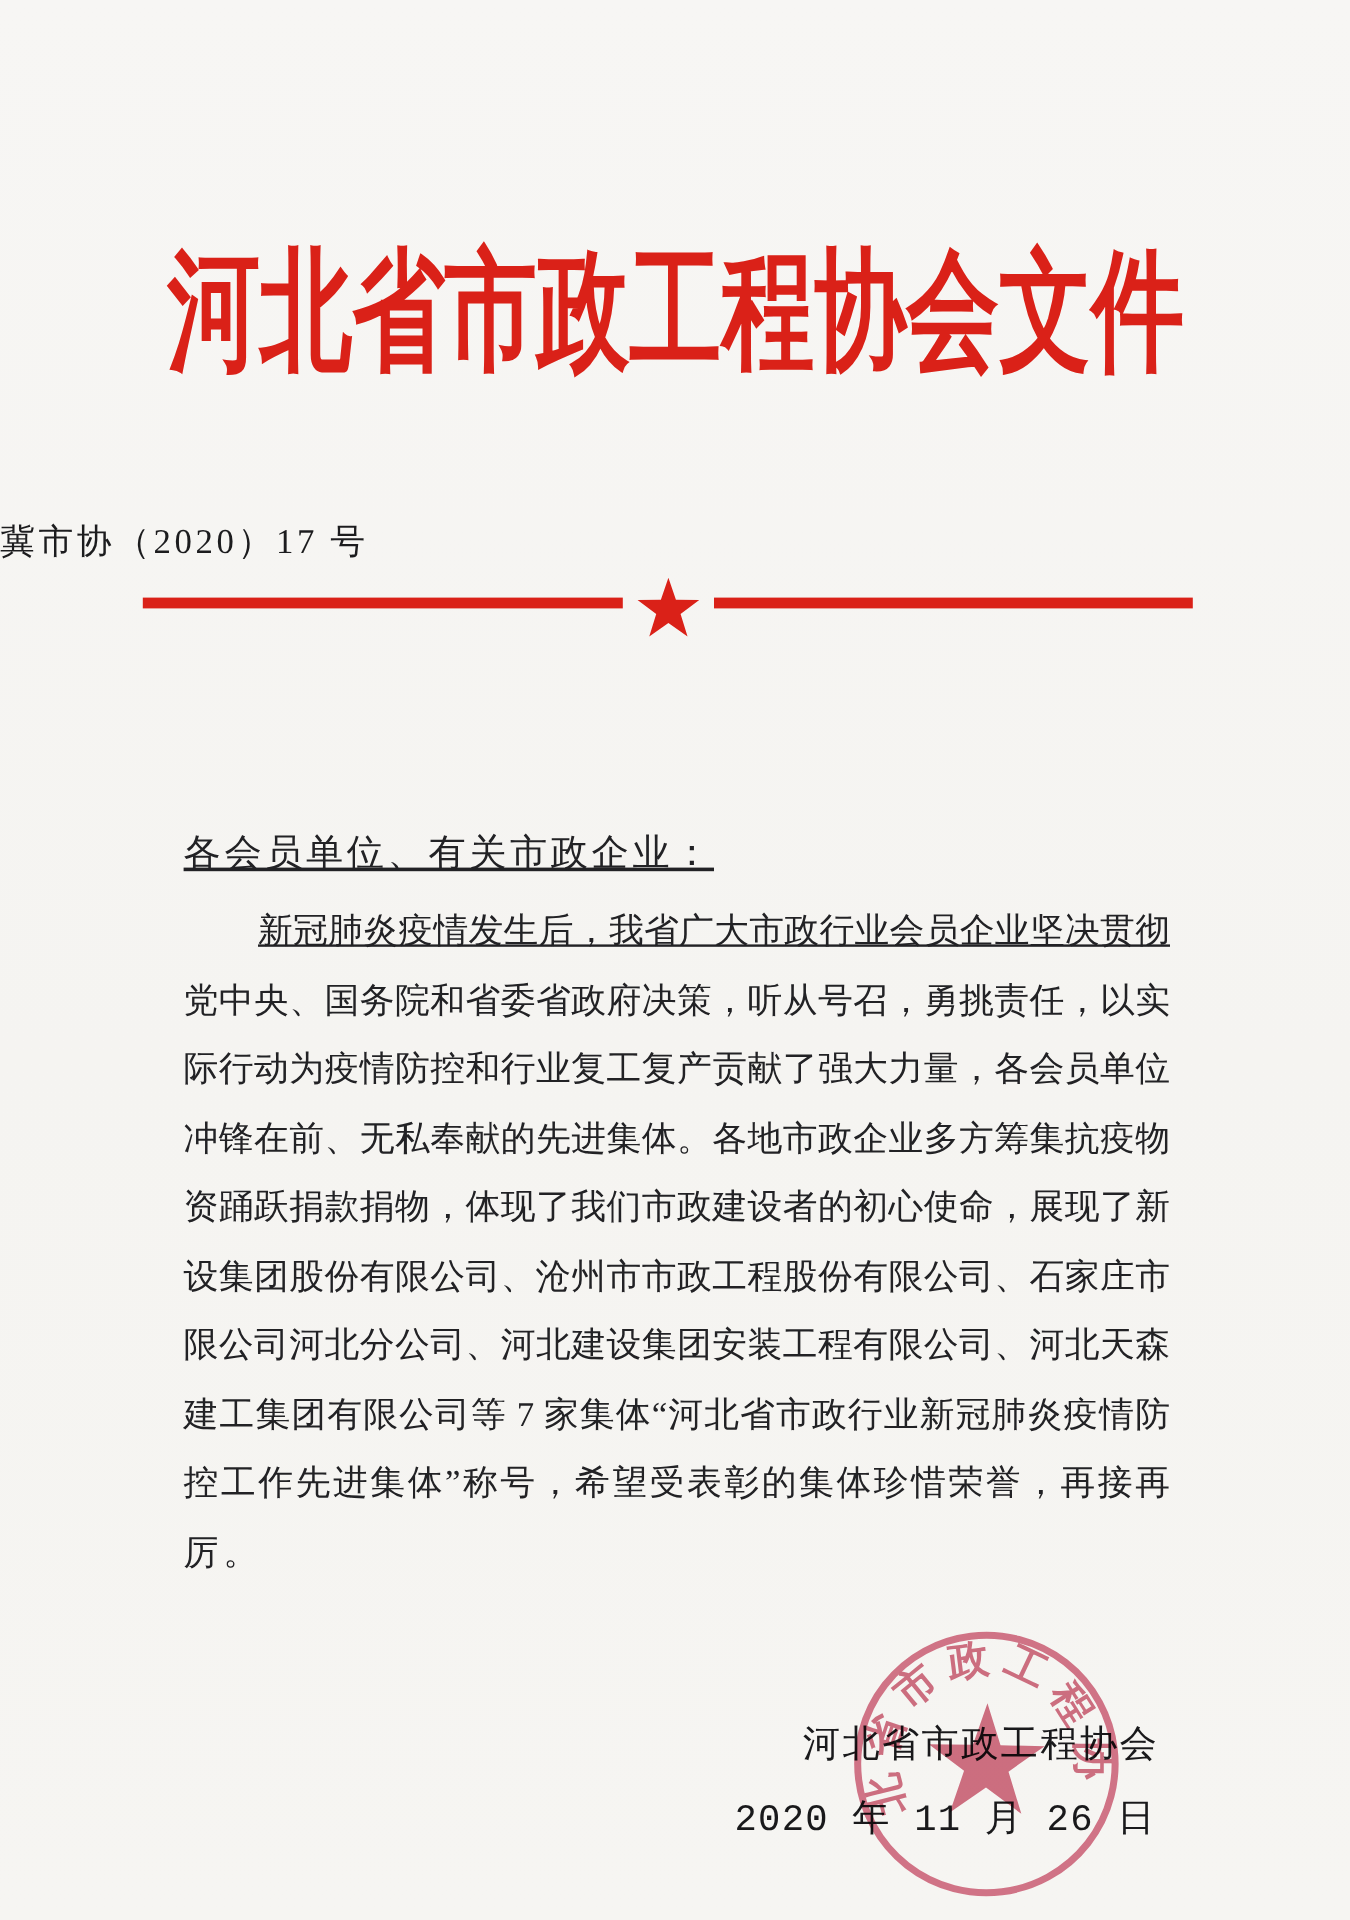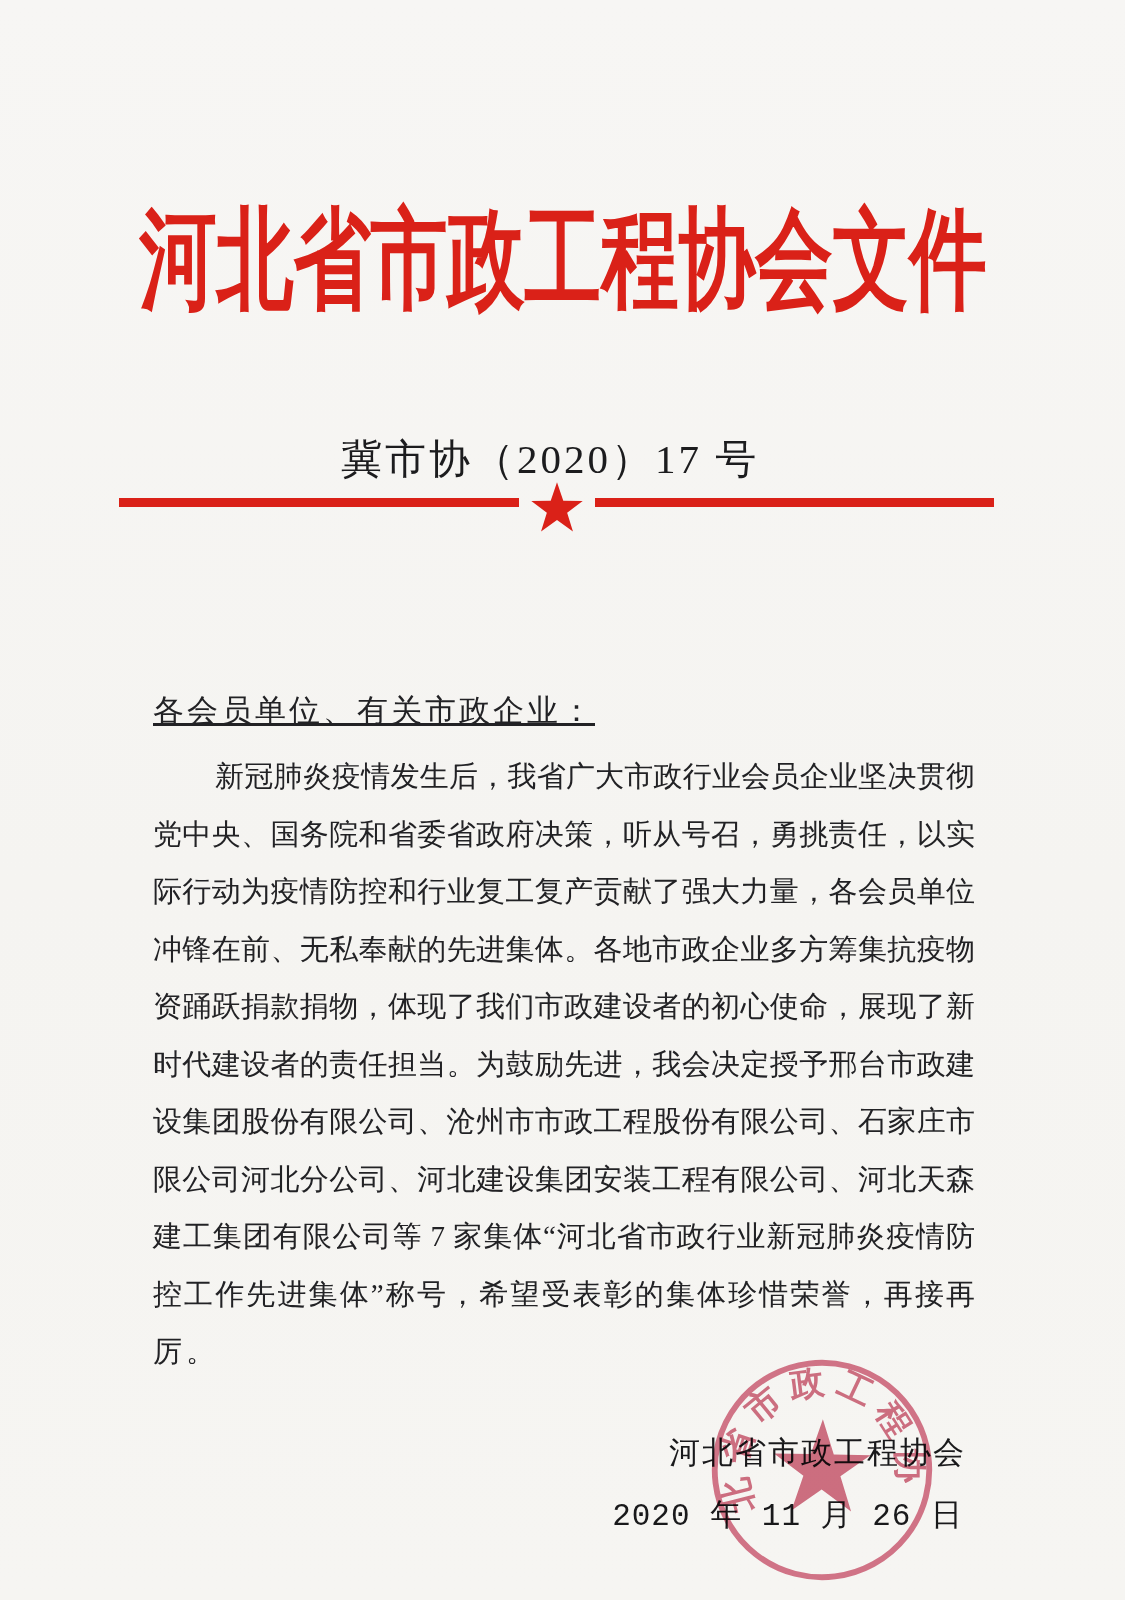--- a/index.html
+++ b/index.html
@@ -30,22 +30,22 @@
     color: #da2118;
     white-space: nowrap;
     transform: scaleX(0.70);
     transform-origin: center;
     letter-spacing: 0px;
   }
   
   .doc-number {
     position: absolute; top: 432px; left: 0;
     width: 1100px;
-    text-align: center;
-    font-size: 41px;
+    text-align: left;
+    font-size: 29px;
     color: #1c1c1e;
     letter-spacing: 3px;
   }
   
   .divider {
     position: absolute; top: 472px; left: 119px;
     width: 875px; height: 60px;
     display: flex; align-items: center;
   }
   .divider .line {
@@ -85,21 +85,21 @@
   .para-line {
     font-size: 29px;
     line-height: 57.5px;
     height: 57.5px;
     color: #222225;
     text-align: justify;
     text-align-last: justify;
     text-justify: inter-character;
     white-space: nowrap;
   }
-  .para-line.first { text-indent: 62px; }
+  .para-line.first { text-indent: 62px; text-decoration: underline; }
   .para-line.last { text-align-last: left; letter-spacing: 4px; }
   
   .sign-org {
     position: absolute; top: 1432px; right: 159px;
     font-size: 31px;
     color: #19191b;
     letter-spacing: 2px;
     z-index: 2;
   }
   .sign-date {
@@ -148,21 +148,20 @@
 
 
   <div class="salutation">各会员单位、有关市政企业：</div>
 
   <div class="paragraph">
     <div class="para-line first">新冠肺炎疫情发生后，我省广大市政行业会员企业坚决贯彻</div>
     <div class="para-line">党中央、国务院和省委省政府决策，听从号召，勇挑责任，以实</div>
     <div class="para-line">际行动为疫情防控和行业复工复产贡献了强大力量，各会员单位</div>
     <div class="para-line">冲锋在前、无私奉献的先进集体。各地市政企业多方筹集抗疫物</div>
     <div class="para-line">资踊跃捐款捐物，体现了我们市政建设者的初心使命，展现了新</div>
-    <div class="para-line">时代建设者的责任担当。为鼓励先进，我会决定授予邢台市政建</div>
     <div class="para-line">设集团股份有限公司、沧州市市政工程股份有限公司、石家庄市</div>
     <div class="para-line">限公司河北分公司、河北建设集团安装工程有限公司、河北天森</div>
     <div class="para-line">建工集团有限公司等 7 家集体“河北省市政行业新冠肺炎疫情防</div>
     <div class="para-line">控工作先进集体”称号，希望受表彰的集体珍惜荣誉，再接再</div>
     <div class="para-line last">厉。</div>
   </div>
 
   <div class="sign-org">河北省市政工程协会</div>
   <div class="sign-date">2020 年 11 月 26 日</div>
 

